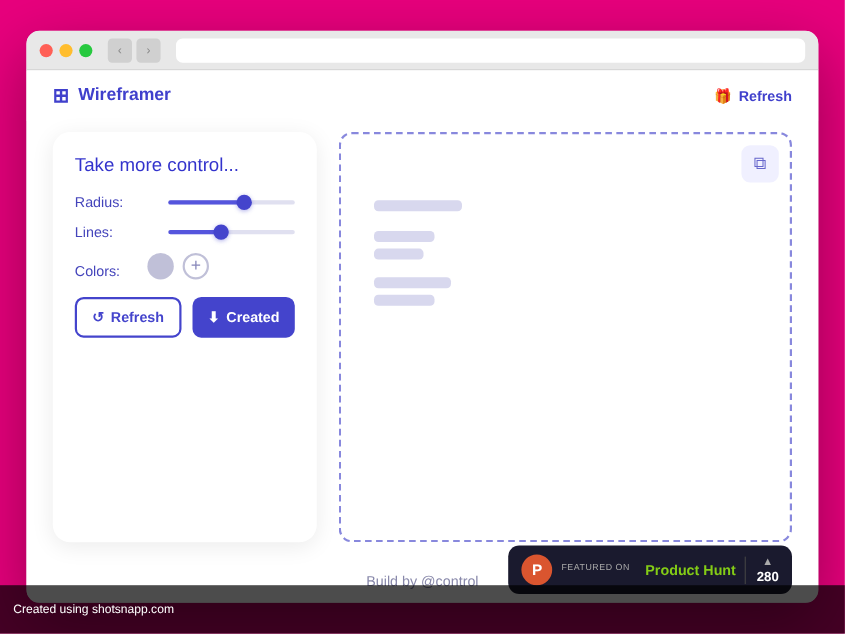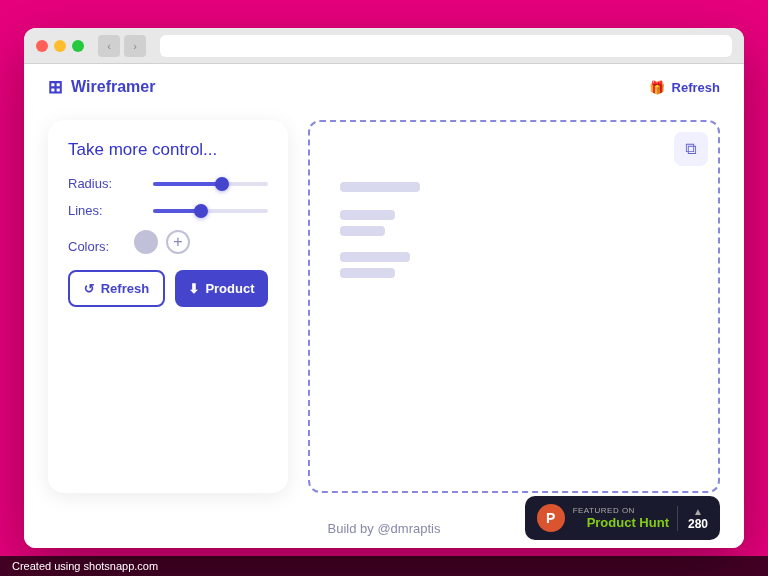--- a/index.html
+++ b/index.html
@@ -328,21 +328,21 @@
       display: flex;
       align-items: center;
       justify-content: center;
       color: #fff;
       font-weight: 900;
       font-size: 14px;
     }
 
     .ph-text {
       display: flex;
-      flex-direction: column;
+      flex-direction: row;
     }
 
     .ph-featured {
       color: #aaa;
       font-size: 8px;
       letter-spacing: 0.5px;
       text-transform: uppercase;
     }
 
     .ph-name {
@@ -370,21 +370,21 @@
 
     
     .created-bar {
       position: absolute;
       bottom: 0;
       left: 0;
       right: 0;
       background: rgba(0,0,0,0.7);
       color: #fff;
       font-size: 11px;
-      padding: 4px 12px;
+      padding: 16px 12px;
       z-index: 10;
     }
   </style>
 </head>
 <body>
 
 <div class="browser-window">
 
   <div class="browser-titlebar">
     <div class="traffic-light tl-red"></div>
@@ -446,21 +446,21 @@
           </div>
         </div>
 
         <div class="panel-buttons">
           <button class="btn-refresh">
             <span>↺</span>
             <span>Refresh</span>
           </button>
           <button class="btn-download">
             <span>⬇</span>
-            <span>Product</span>
+            <span>Created</span>
           </button>
         </div>
       </div>
 
       <div class="preview-area">
         <div class="copy-btn">
           <span>⧉</span>
         </div>
 
         <div class="wireframe-content">
@@ -469,21 +469,21 @@
           <div class="wire-block medium"></div>
           <div class="wire-block xshort"></div>
           <div style="height:4px"></div>
           <div class="wire-block short"></div>
           <div class="wire-block medium"></div>
         </div>
       </div>
     </div>
 
     <div class="app-footer">
-      <span class="build-credit">Build by @dmraptis</span>
+      <span class="build-credit">Build by @control</span>
 
       <div class="product-hunt-badge">
         <div class="ph-logo">
           <span>P</span>
         </div>
         <div class="ph-text">
           <span class="ph-featured">FEATURED ON</span>
           <span class="ph-name">Product Hunt</span>
         </div>
         <div class="ph-count">

